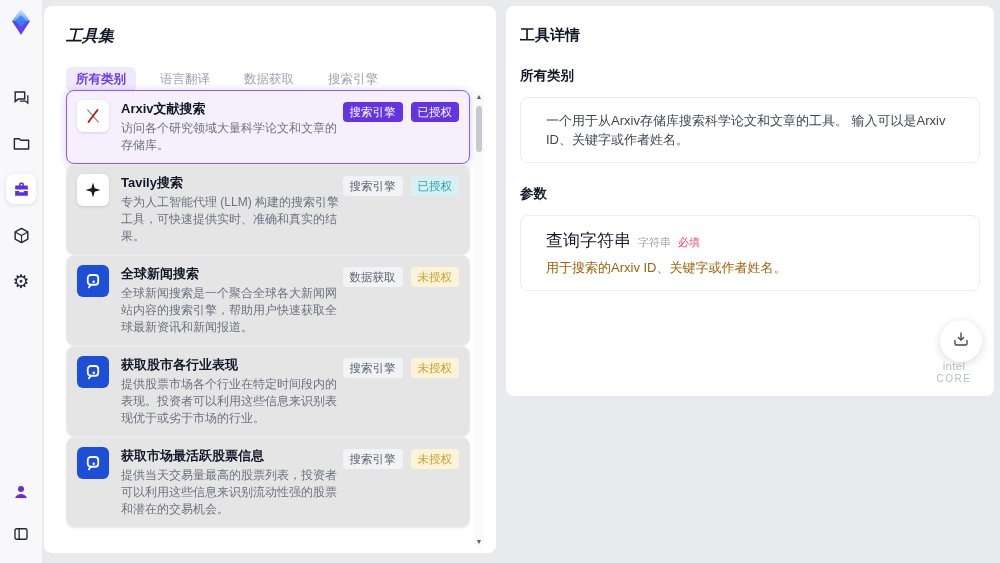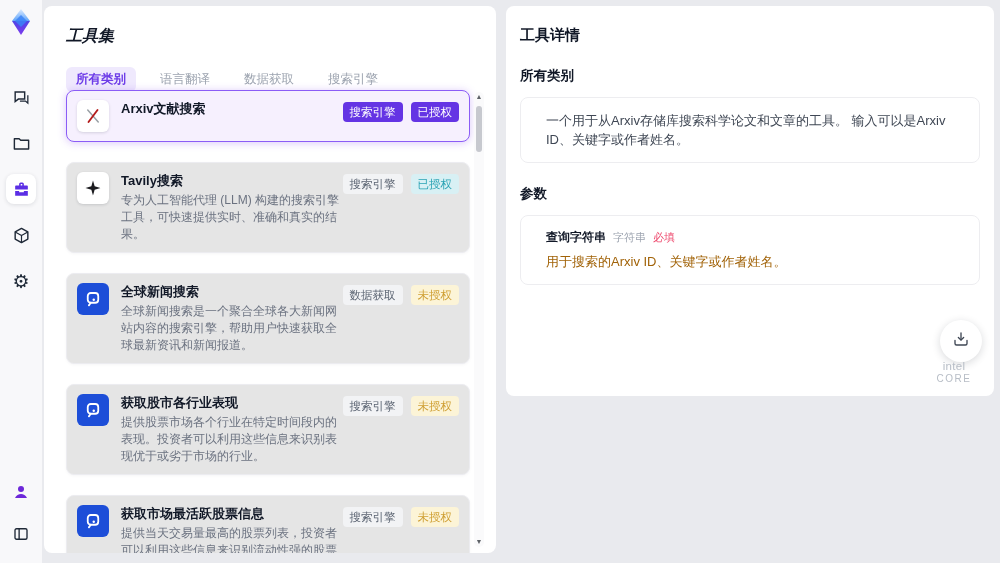--- a/index.html
+++ b/index.html
@@ -22,21 +22,21 @@
   .gear-glyph{font-size:19px;line-height:1;color:#1f2937;}
   
   .panel{position:absolute;background:#ffffff;border-radius:8px;}
   .panel-left{left:44px;top:6px;width:452px;height:547px;overflow:hidden;}
   .panel-right{left:506px;top:6px;width:488px;height:390px;overflow:hidden;}
   
   .ts-title{font-size:16px;font-weight:bold;margin:20px 0 0 22px;font-style:italic;}
   .tabs{display:flex;align-items:center;gap:14px;margin:20px 0 0 22px;}
   .tab{font-size:12.5px;color:#9ca3af;padding:4px 10px;border-radius:6px;cursor:pointer;white-space:nowrap;}
   .tab.active{color:#6d3ce8;background:#efe9fd;font-weight:bold;}
-  .list{position:absolute;left:22px;right:26px;top:84px;bottom:0;display:flex;flex-direction:column;gap:20px;}
+  .list{position:absolute;left:22px;right:26px;top:84px;bottom:0;display:flex;flex-direction:column;gap:0;}
   .card{
     display:flex;align-items:flex-start;box-sizing:border-box;
     border:1px solid #ececf0;border-radius:8px;background:#e5e5e5;
     padding:9px 10px;box-shadow:0 1px 3px rgba(17,24,39,.04);cursor:pointer;flex:0 0 auto;
   }
   .card.selected{border:1px solid #8b5cf6;background:#f6f0fe;box-shadow:0 1px 8px rgba(124,58,237,.28);}
   .tool-icon{width:32px;height:32px;border-radius:6px;flex:0 0 32px;display:flex;align-items:center;justify-content:center;
     background:#ffffff;box-shadow:0 1px 3px rgba(17,24,39,.15);}
   .tool-icon.blue{background:#1d4ed8;box-shadow:none;}
   .tool-text{margin-left:12px;width:252px;}
@@ -54,21 +54,21 @@
   .sbar .arrow{position:absolute;left:0;width:10px;height:10px;font-size:7px;color:#5f6368;text-align:center;line-height:10px;cursor:pointer;}
   .sbar .up{top:0;}
   .sbar .down{bottom:0;}
   .sbar .thumb{position:absolute;left:2px;top:14px;width:6px;height:46px;background:#c7c9cf;border-radius:3px;cursor:pointer;}
   
   .dt-title{font-size:15px;font-weight:bold;margin:20px 0 0 14px;}
   .sec-head{font-size:13.5px;font-weight:bold;margin:22px 0 0 14px;}
   .info-box{margin:12px 14px 0 14px;border:1px solid #ededf0;border-radius:8px;background:#fff;padding:13px 25px;}
   .intro-text{font-size:13px;line-height:19px;color:#3f4754;}
   .param-line{display:flex;align-items:baseline;gap:7px;}
-  .param-name{font-size:12px;font-weight:bold;color:#111827;}
+  .param-name{font-size:17px;font-weight:normal;color:#111827;}
   .param-type{font-size:11px;color:#9ca3af;}
   .param-req{font-size:11px;color:#ee4a6e;}
   .param-desc{font-size:13px;color:#a16207;margin-top:7px;}
   
   .fab{position:absolute;right:12px;bottom:34px;width:42px;height:42px;border-radius:50%;background:#ffffff;
     box-shadow:0 2px 8px rgba(17,24,39,.16);display:flex;align-items:center;justify-content:center;cursor:pointer;}
   .brand{position:absolute;right:10px;bottom:12px;width:60px;text-align:center;color:#b7bdc6;font-size:11.5px;letter-spacing:.3px;}
   .brand .i{font-weight:normal;text-transform:lowercase;}
   .brand .c{font-size:10px;letter-spacing:1.5px;}
 </style>
@@ -159,20 +159,21 @@
 
     <div class="card selected">
       <div class="tool-icon">
         <svg width="18" height="18" viewBox="0 0 24 24">
           <path d="M5 4l14 16" stroke="#9aa0a6" stroke-width="2" stroke-linecap="round"></path>
           <path d="M18 4L6 20" stroke="#b31b1b" stroke-width="2.4" stroke-linecap="round"></path>
         </svg>
       </div>
       <div class="tool-text">
         <div class="tool-name">Arxiv文献搜索</div>
+        <div class="tool-desc">访问各个研究领域大量科学论文和文章的存储库。</div>
       </div>
       <div class="badges">
         <span class="badge sel">搜索引擎</span>
         <span class="badge sel">已授权</span>
       </div>
     </div>
 
     <div class="card">
       <div class="tool-icon">
         <svg width="18" height="18" viewBox="0 0 24 24" fill="#1b1b1f">

